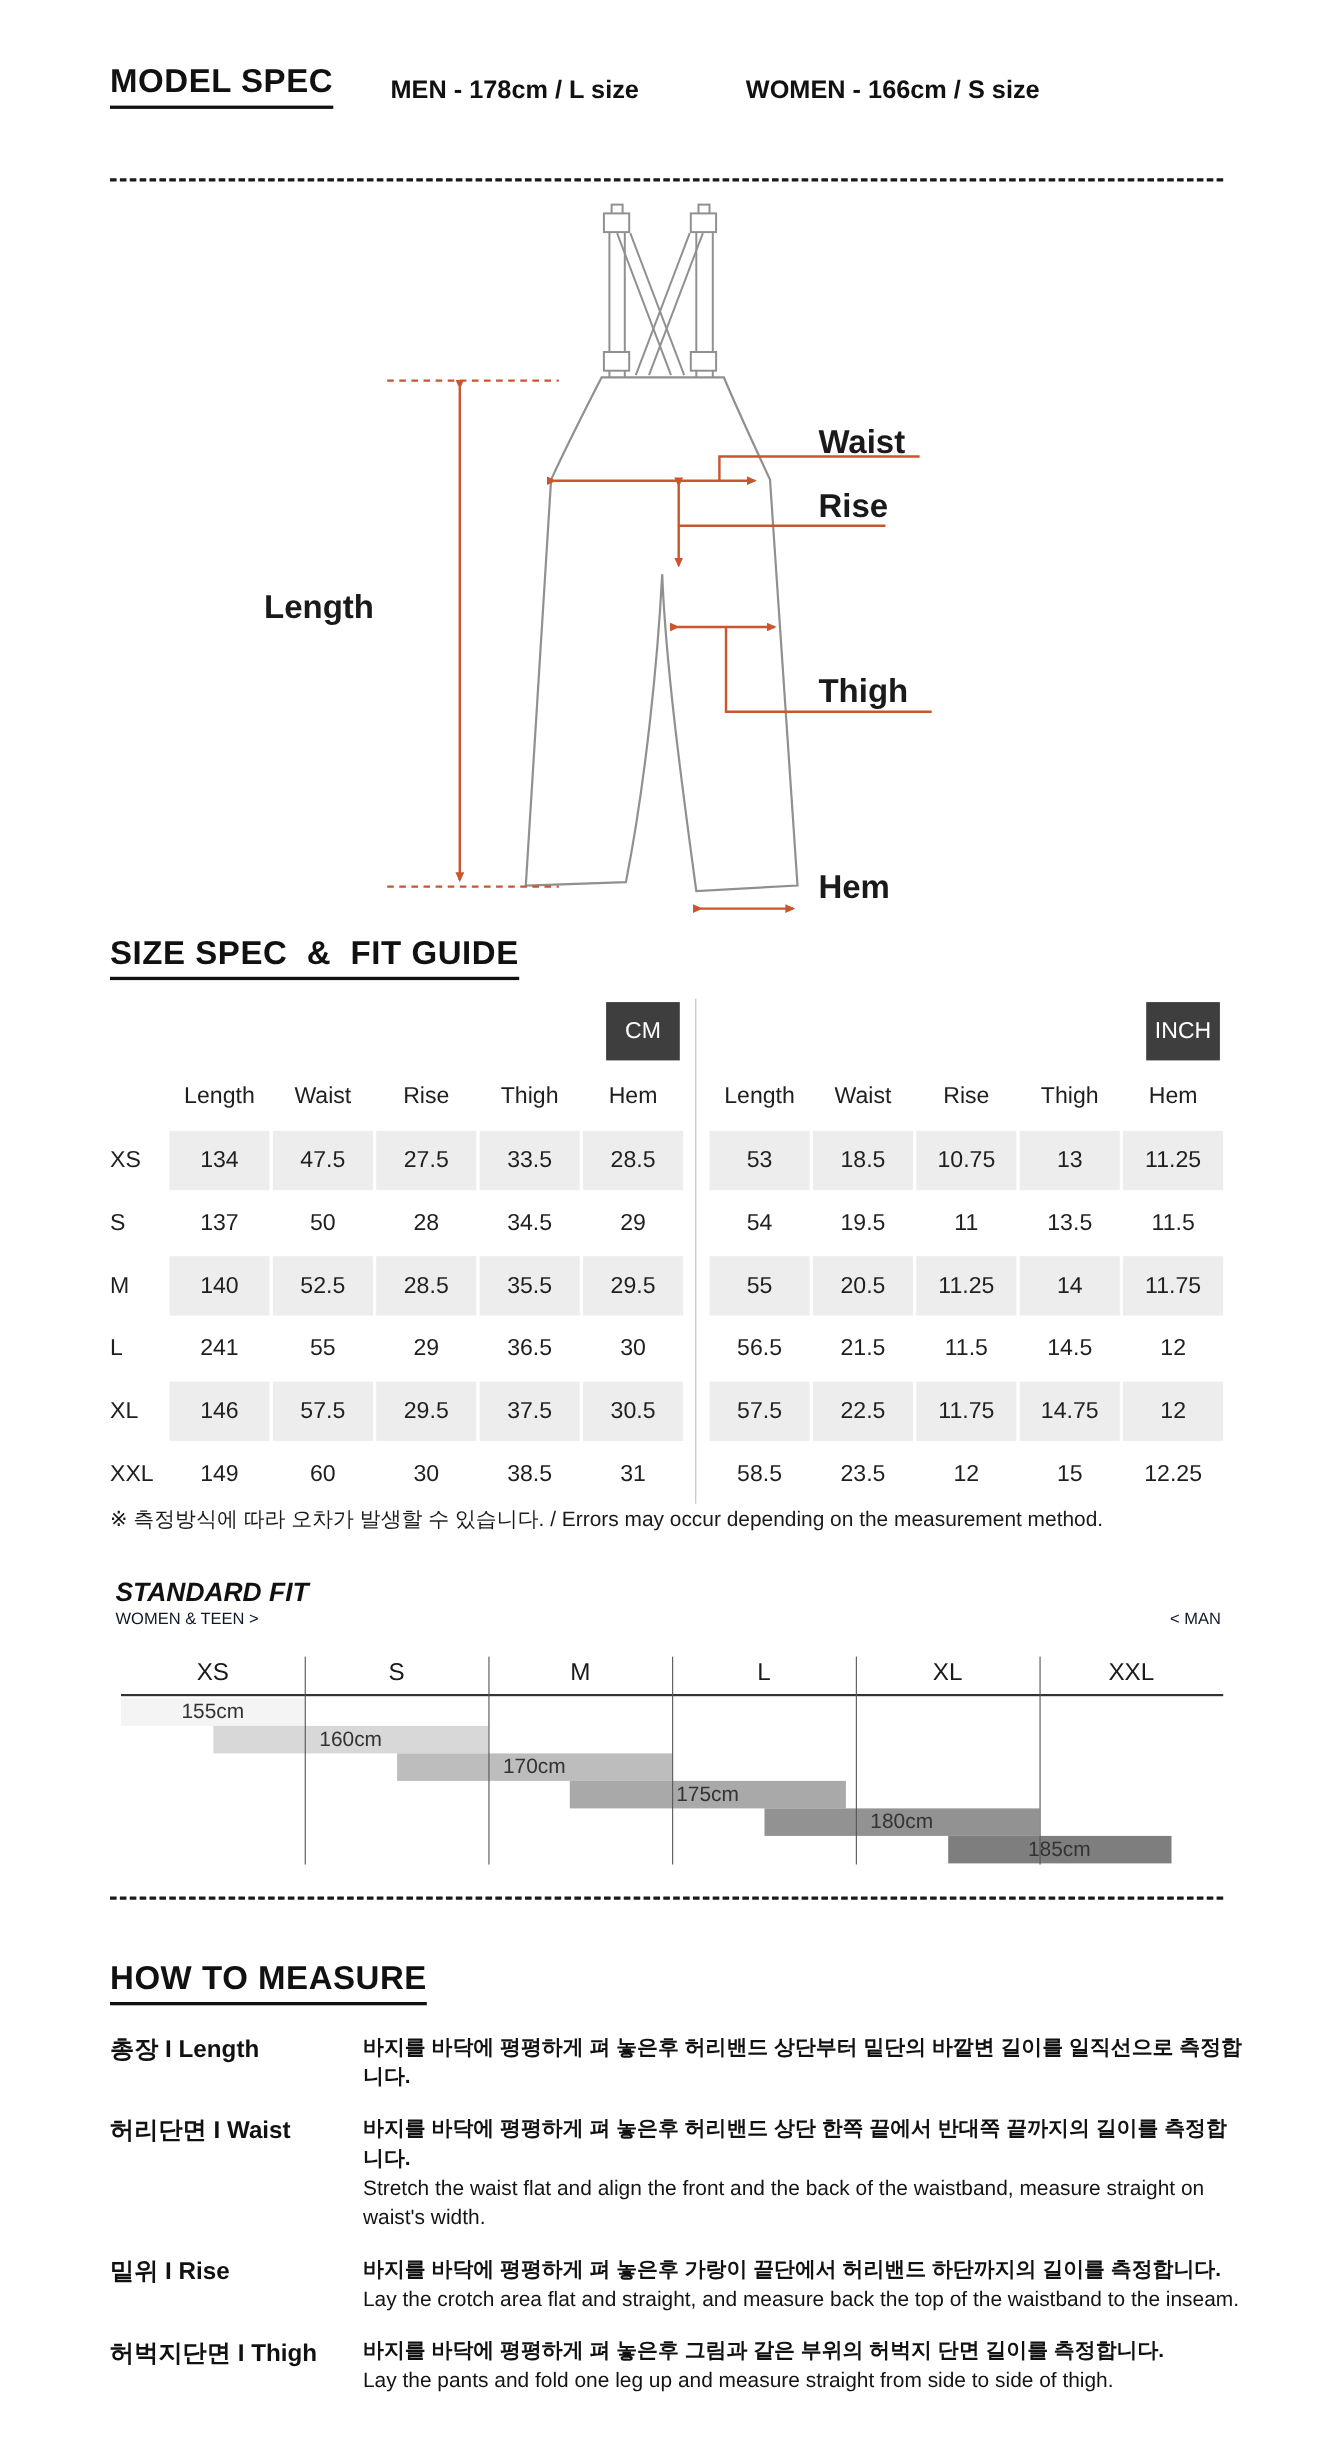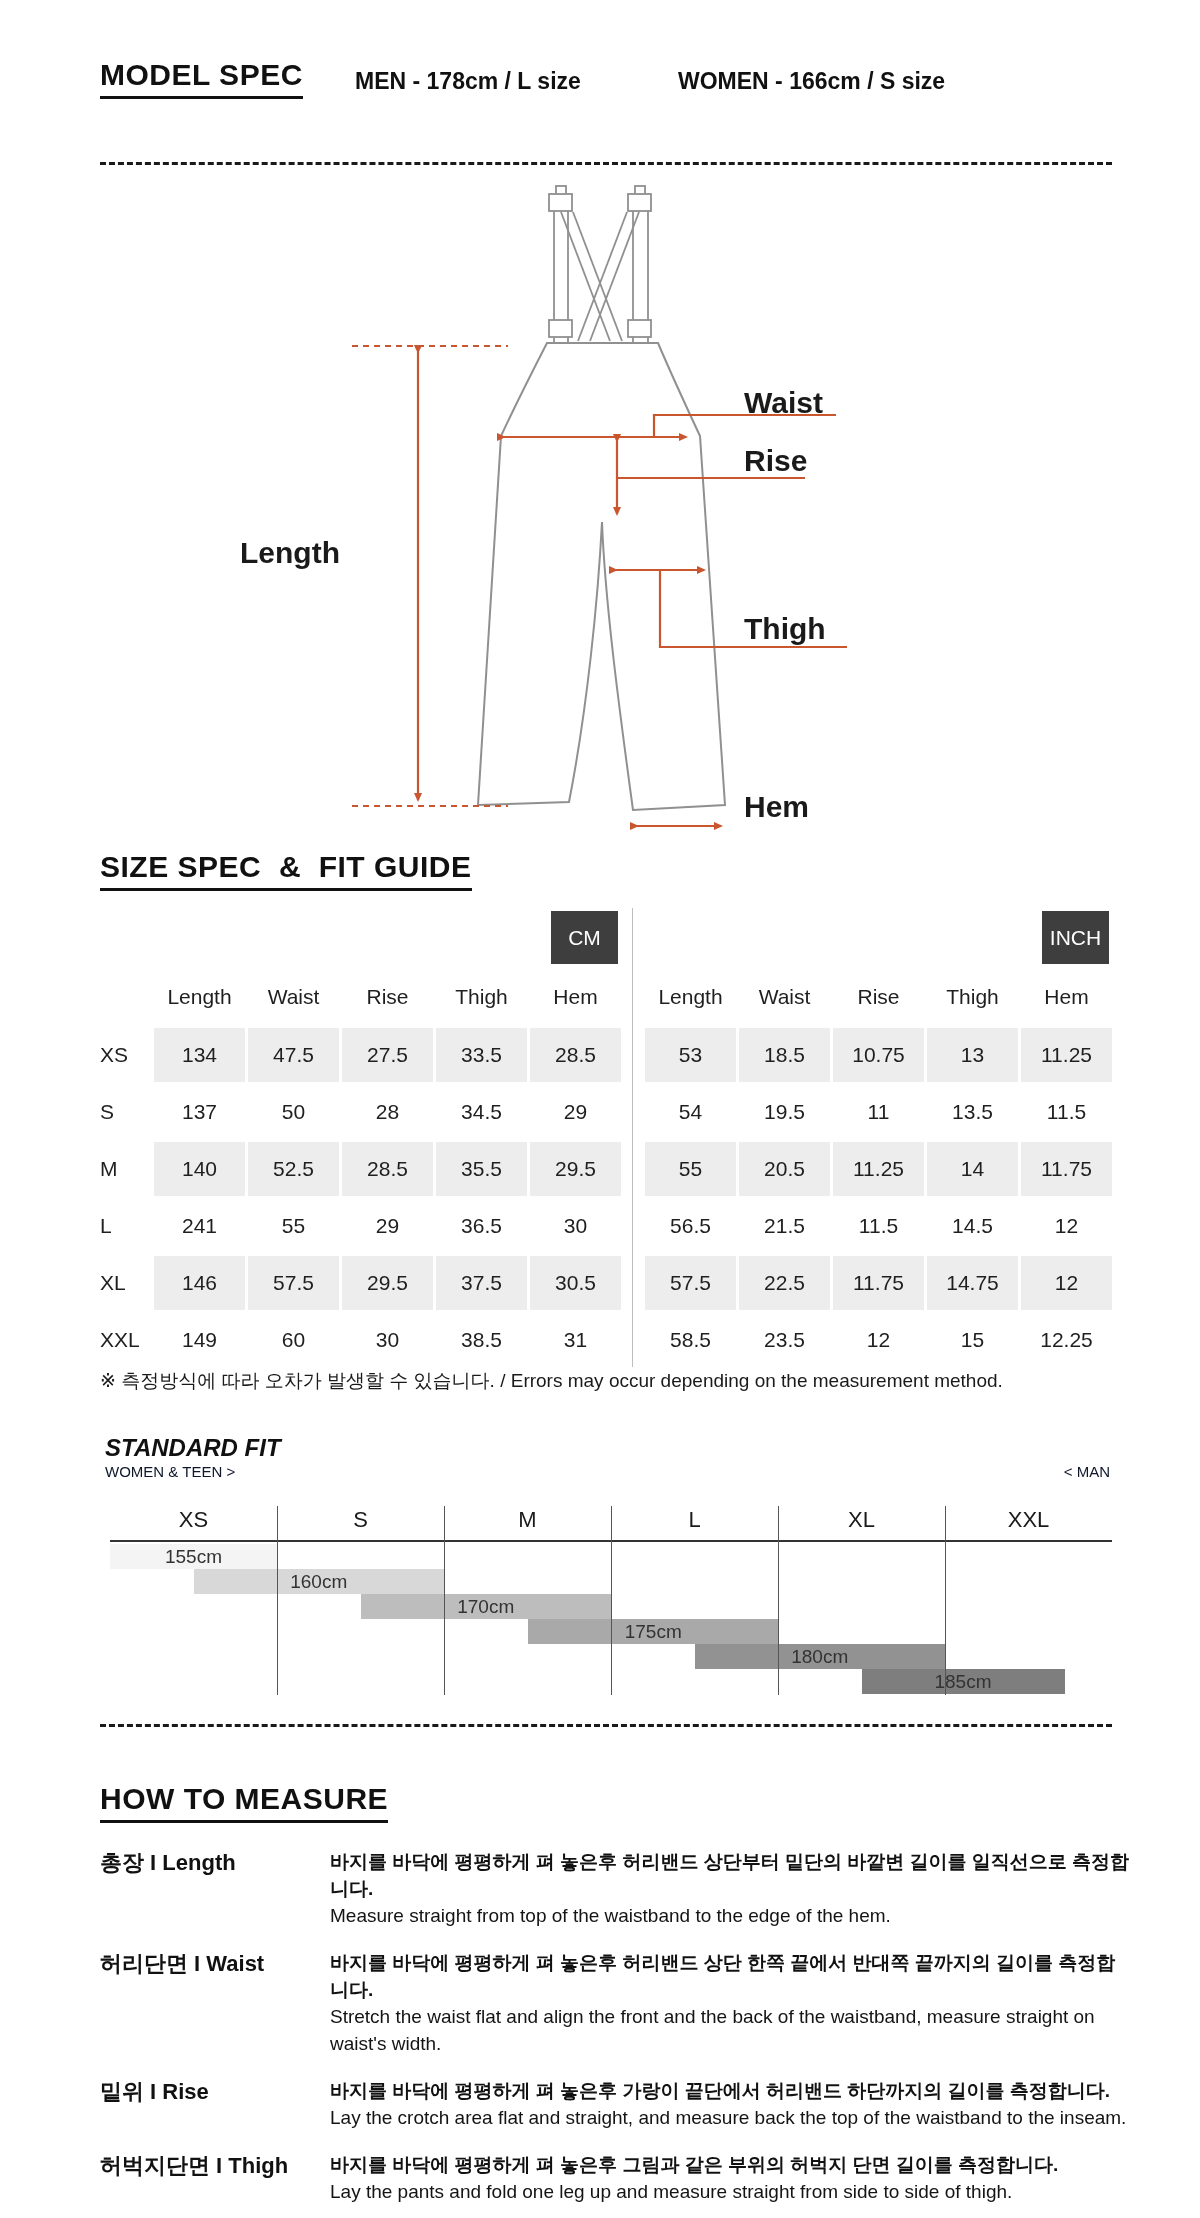--- a/index.html
+++ b/index.html
@@ -213,39 +213,38 @@
       <div class="size-label" style="left: 0px; width: 167px;">XS</div>
       <div class="size-label" style="left: 167px; width: 167px;">S</div>
       <div class="size-label" style="left: 334px; width: 167px;">M</div>
       <div class="size-label" style="left: 501px; width: 167px;">L</div>
       <div class="size-label" style="left: 668px; width: 167px;">XL</div>
       <div class="size-label" style="left: 835px; width: 167px;">XXL</div>
       <div class="axis"></div>
       <div class="bar" style="left: 0px; width: 167px; top: 38px; background: rgb(244, 244, 244);">155cm</div>
       <div class="bar" style="left: 83.5px; width: 250.5px; top: 63px; background: rgb(216, 216, 216);">160cm</div>
       <div class="bar" style="left: 250.5px; width: 250.5px; top: 88px; background: rgb(189, 189, 189);">170cm</div>
-      <div class="bar" style="left: 418px; width: 250.5px; top: 113px; background: rgb(169, 169, 169); text-align: center;">175cm</div>
+      <div class="bar" style="left: 408px; width: 250.5px; top: 113px; background: rgb(169, 169, 169); text-align: center;">175cm</div>
       <div class="bar" style="left: 584.5px; width: 250.5px; top: 138px; background: rgb(146, 146, 146);">180cm</div>
       <div class="bar" style="left: 751.5px; width: 203px; top: 163px; background: rgb(126, 126, 126);">185cm</div>
       <div class="grid" style="left: 167px;"></div>
       <div class="grid" style="left: 334px;"></div>
       <div class="grid" style="left: 501px;"></div>
       <div class="grid" style="left: 668px;"></div>
       <div class="grid" style="left: 835px;"></div>
     </div>
 
   <div class="abs dash" style="left:100px;top:1724px;width:1012px;"></div>
 
   <h2 class="abs title-lg h-underline" style="left:100px;top:1782px;margin:0;">HOW TO MEASURE</h2>
   <div class="abs" style="left:100px;top:1848px;width:1030px;" id="measure-list">
       <div class="measure-item">
         <div class="m-label">총장 I Length</div>
         <div class="m-desc">
           <div class="m-ko">바지를 바닥에 평평하게 펴 놓은후 허리밴드 상단부터 밑단의 바깥변 길이를 일직선으로 측정합니다.</div>
-          <div class="m-en">Measure straight from top of the waistband to the edge of the hem.</div>
         </div>
       </div>
       <div class="measure-item">
         <div class="m-label">허리단면 I Waist</div>
         <div class="m-desc">
           <div class="m-ko">바지를 바닥에 평평하게 펴 놓은후 허리밴드 상단 한쪽 끝에서 반대쪽 끝까지의 길이를 측정합니다.</div>
           <div class="m-en">Stretch the waist flat and align the front and the back of the waistband, measure straight on waist's width.</div>
         </div>
       </div>
       <div class="measure-item">

